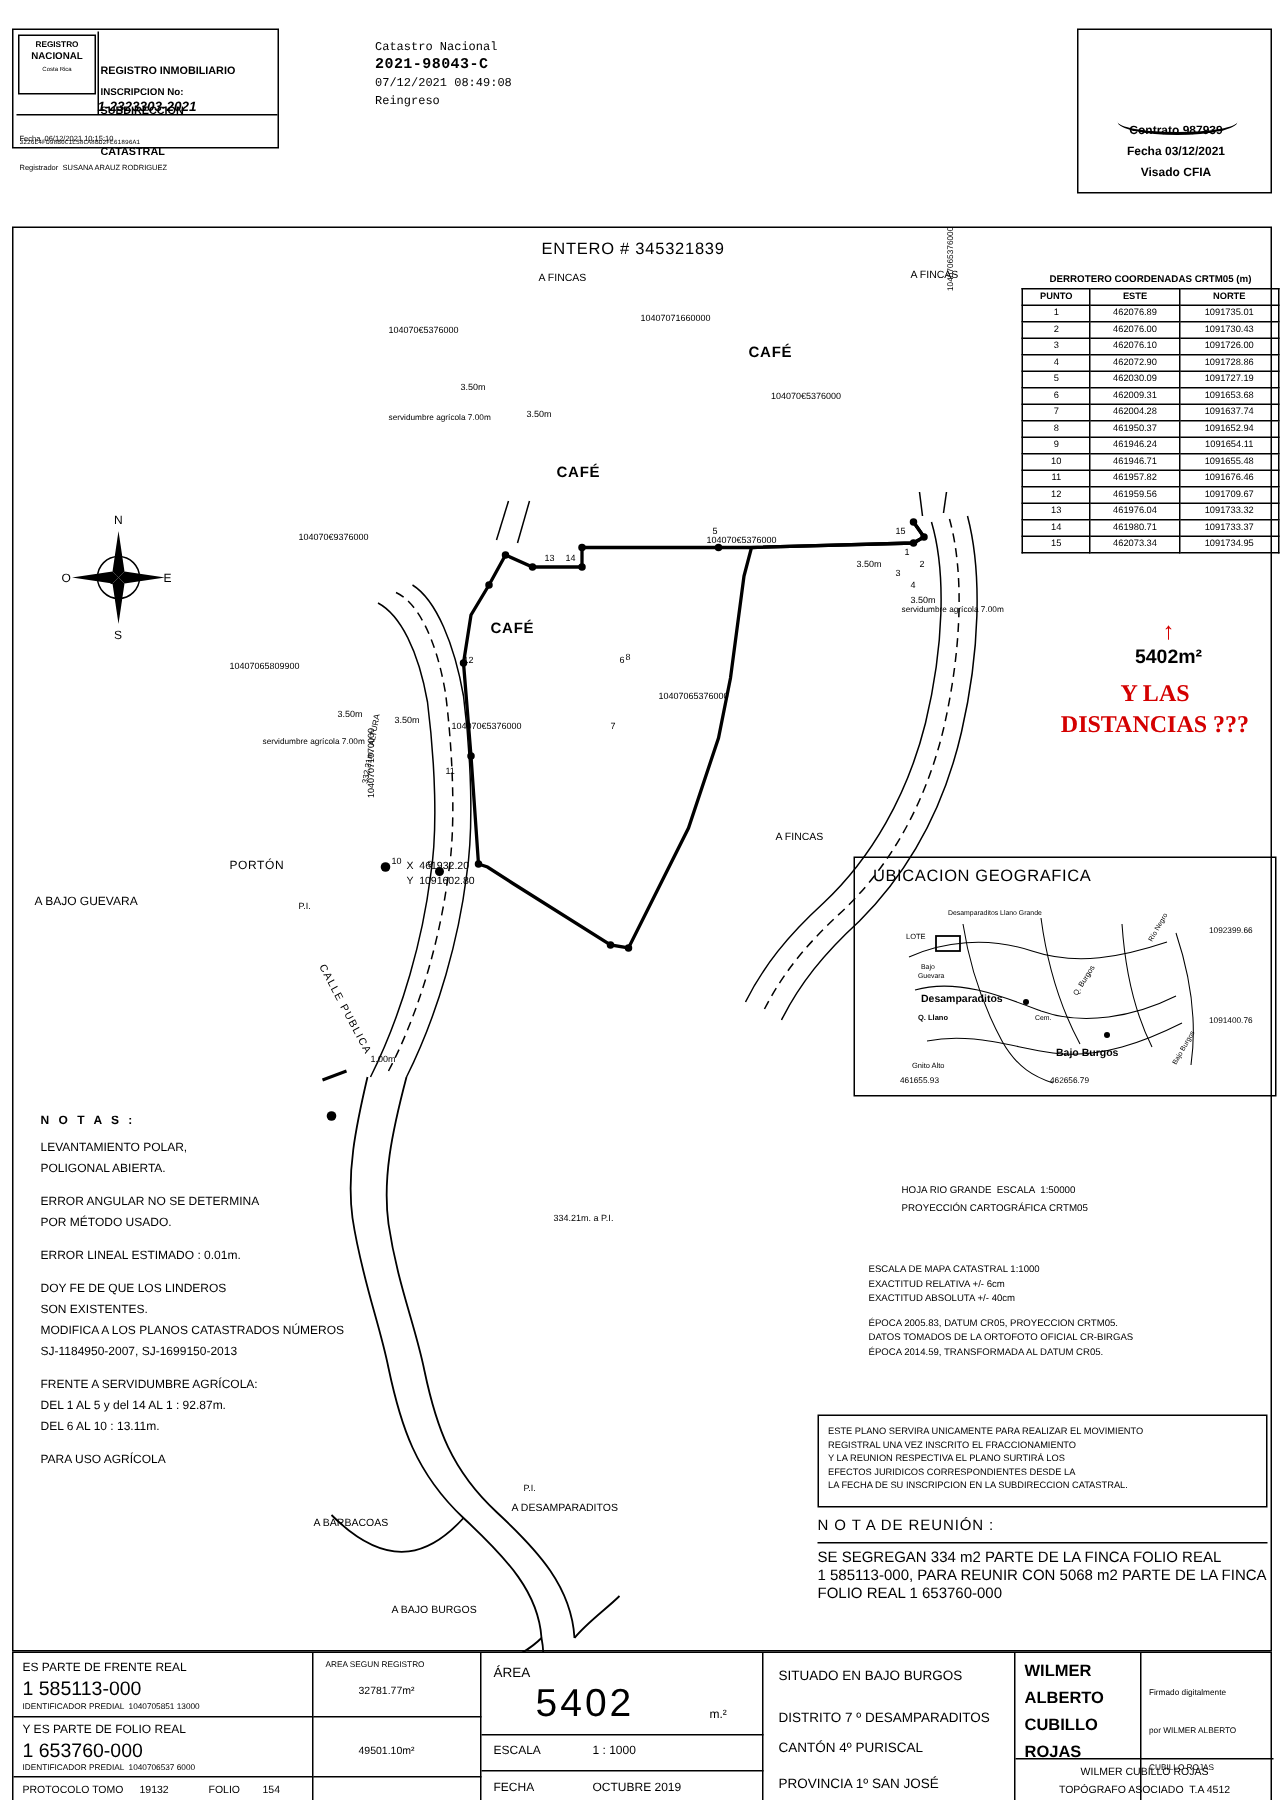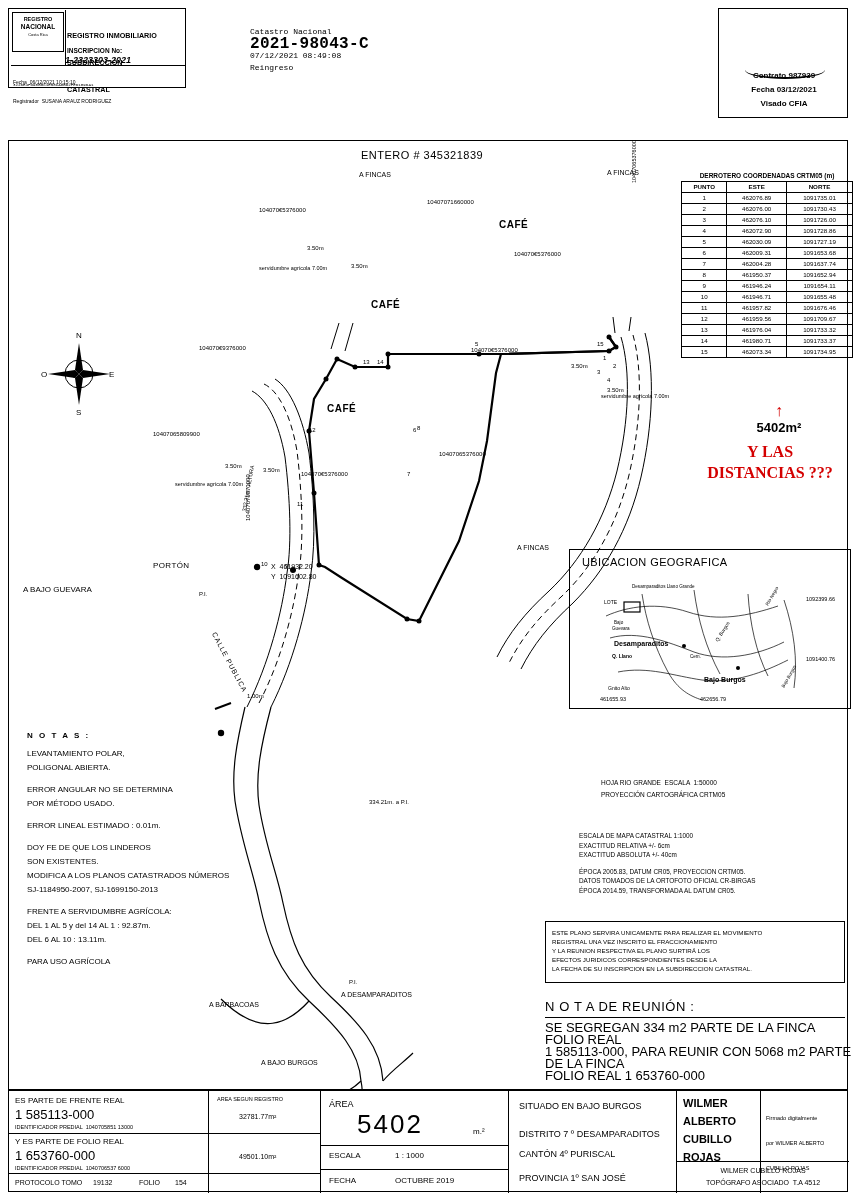--- a/index.html
+++ b/index.html
@@ -8,21 +8,21 @@
     width: 856px; height: 1200px;
     font-family: "Liberation Sans", sans-serif;
     color: #000;
     position: relative;
     overflow: hidden;
   }
   .page {
     position:absolute; inset:0;
     width:856px; height:1200px;
   }
-  .bx { position:absolute; border:1px solid #000; }
+  .bx { position:absolute; border:1px solid #000;margin-top:11px; }
   .nb { position:absolute; }
   .t { position:absolute; white-space:pre; }
   .mono { font-family:"Liberation Mono", monospace; }
   .bold { font-weight:bold; }
   .ctr { text-align:center; }
 
   
   #registro-stamp { left:8px; top:8px; width:178px; height:80px; }
   #registro-stamp .logo {
     position:absolute; left:3px; top:3px; width:52px; height:40px;
@@ -32,21 +32,21 @@
   #registro-stamp .title { left:58px; top:4px; font-size:7.2px; line-height:9px; font-weight:bold; }
   #registro-stamp .insc { left:58px; top:38px; font-size:6.5px; line-height:8px; font-weight:bold;}
   #registro-stamp .insc-num { left:56px; top:46px; font-size:9px; font-weight:bold; font-style:italic;}
   #registro-stamp .sub { left:4px; top:58px; font-size:5px; line-height:6.2px; }
   #registro-stamp .hash { left:4px; top:74px; font-size:4.2px; }
   #registro-stamp .hr { position:absolute; left:2px; top:56px; width:174px; border-top:1px solid #000; }
   #registro-stamp .vr { position:absolute; left:56px; top:1px; height:55px; border-left:1px solid #000; }
 
   
   #catastro { left:250px; top:26px; font-size:8px; line-height:12px; }
-  #catastro .big { font-size:16px; font-weight:bold; letter-spacing:.3px; }
+  #catastro .big { font-size:10px; font-weight:bold; letter-spacing:.3px; }
 
   
   #cfia-box { left:718px; top:8px; width:130px; height:110px; }
   #cfia-logo { position:absolute; left:0; top:8px; width:130px; text-align:center;
      font-size:34px; font-weight:bold; font-family:"Liberation Serif", serif; letter-spacing:-1px;}
   #cfia-arc { position:absolute; left:26px; top:52px; width:80px; height:18px;
      border-bottom:2px solid #000; border-radius:0 0 50% 50%; }
   #cfia-box .l { left:0; width:130px; text-align:center; font-size:8px; font-weight:bold; }
 
   
@@ -72,21 +72,21 @@
 
   
   #notas { position:absolute; left:18px; top:588px; font-size:8px; line-height:14px; }
   #notas .h { letter-spacing:2px; }
 
   #tech-notes { position:absolute; left:570px; top:690px; font-size:6.4px; line-height:9.6px; }
 
   #plano-note { left:536px; top:780px; width:300px; height:62px; }
   #plano-note .inner { position:absolute; left:6px; top:6px; font-size:6.2px; line-height:9px; }
 
-  #reunion-note { position:absolute; left:536px; top:860px; width:310px; font-size:13px; line-height:12px; }
+  #reunion-note { position:absolute; left:536px; top:860px; width:310px; font-size:10px; line-height:12px; }
   #reunion-note .t1 { letter-spacing:.6px; }
 
   
   #title-block { left:8px; top:1090px; width:840px; height:102px; }
   #tb-c1 { position:absolute; left:0; top:0; width:200px; height:102px; border-right:1px solid #000; }
   #tb-c2 { position:absolute; left:200px; top:0; width:112px; height:102px; border-right:1px solid #000; }
   #tb-c3 { position:absolute; left:312px; top:0; width:188px; height:102px; border-right:1px solid #000; }
   #tb-c4 { position:absolute; left:500px; top:0; width:168px; height:102px; border-right:1px solid #000; }
   #tb-c5 { position:absolute; left:668px; top:0; width:84px;  height:102px; border-right:1px solid #000; }
   #tb-c6 { position:absolute; left:752px; top:0; width:88px;  height:102px; }

